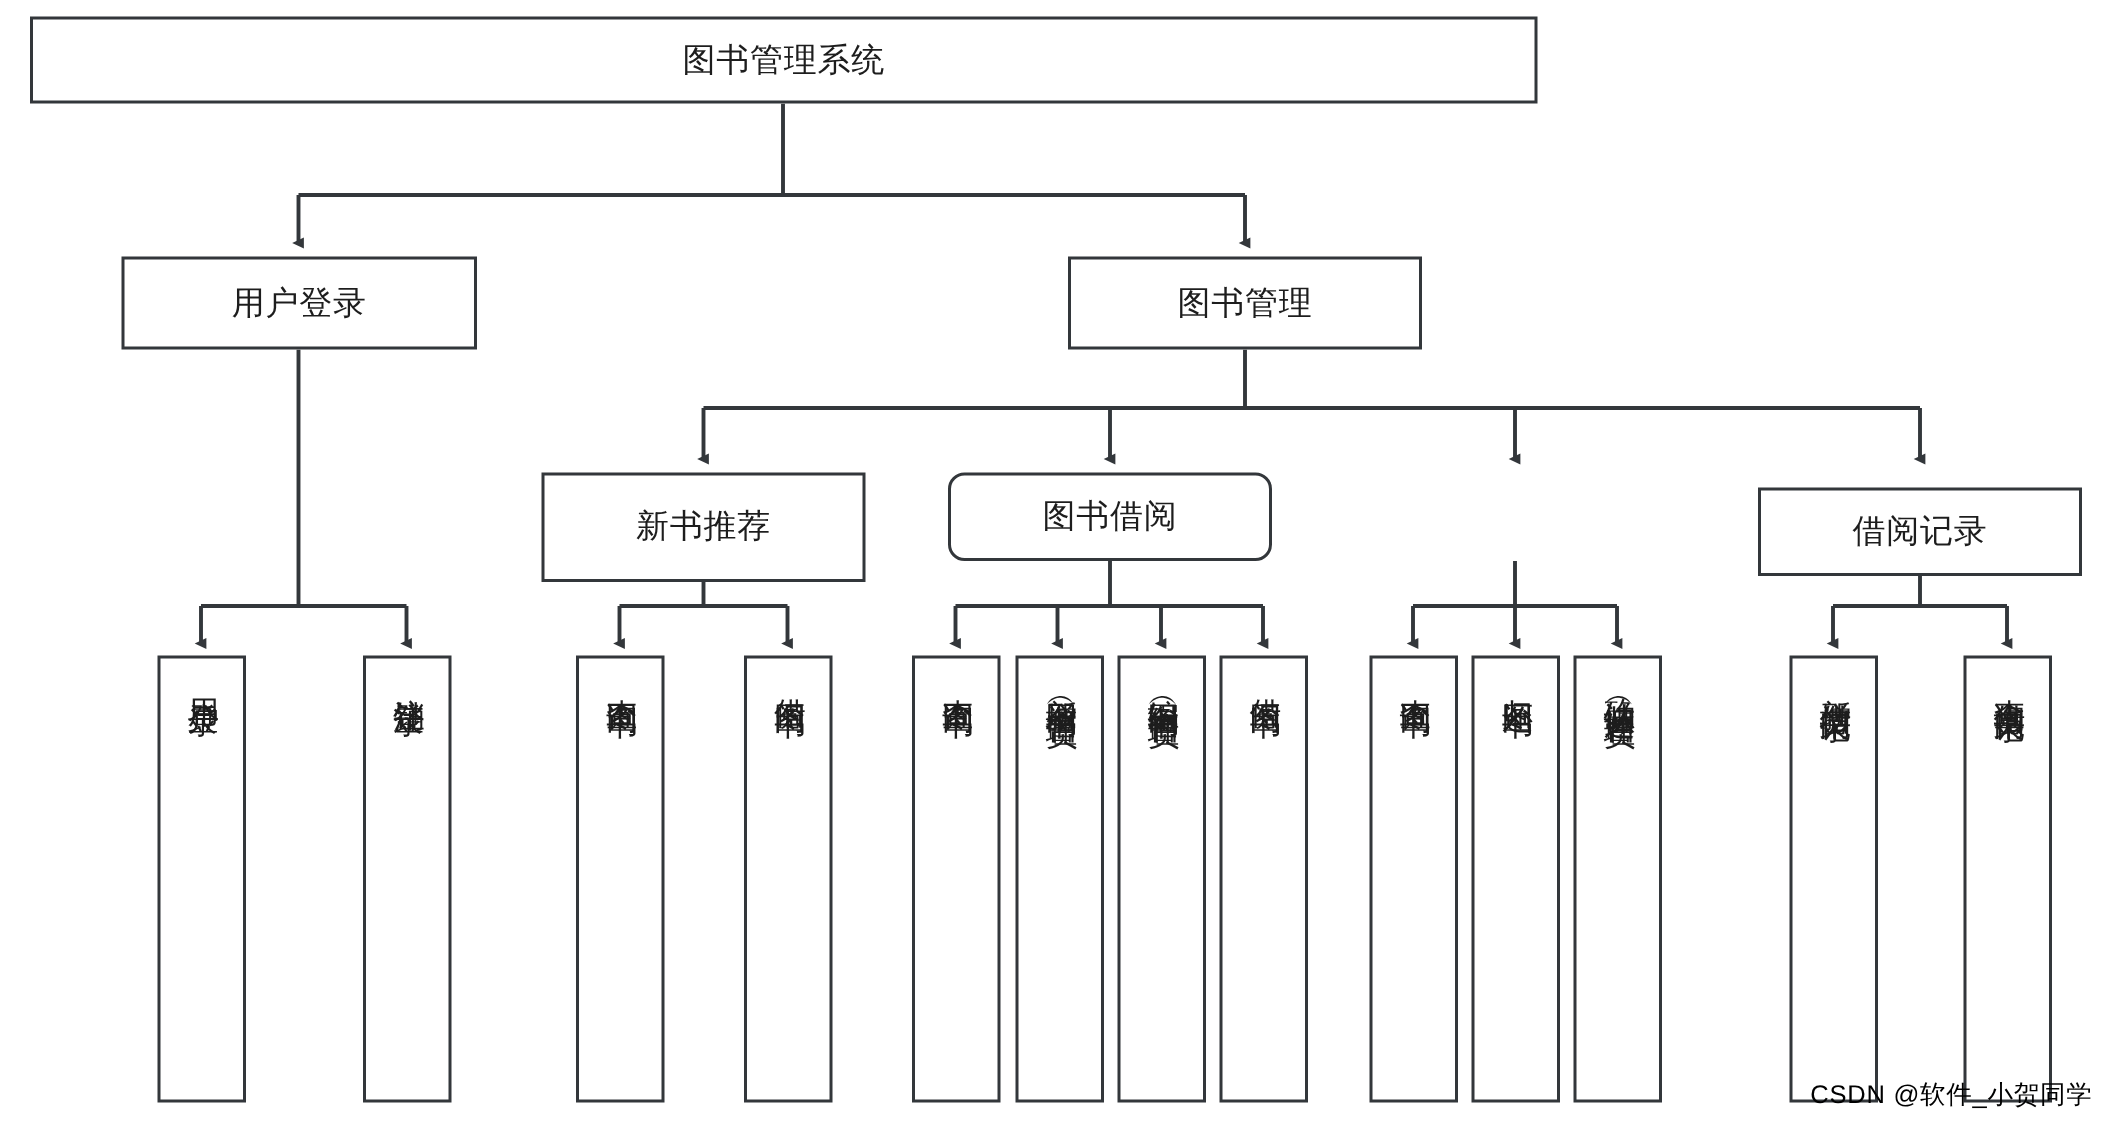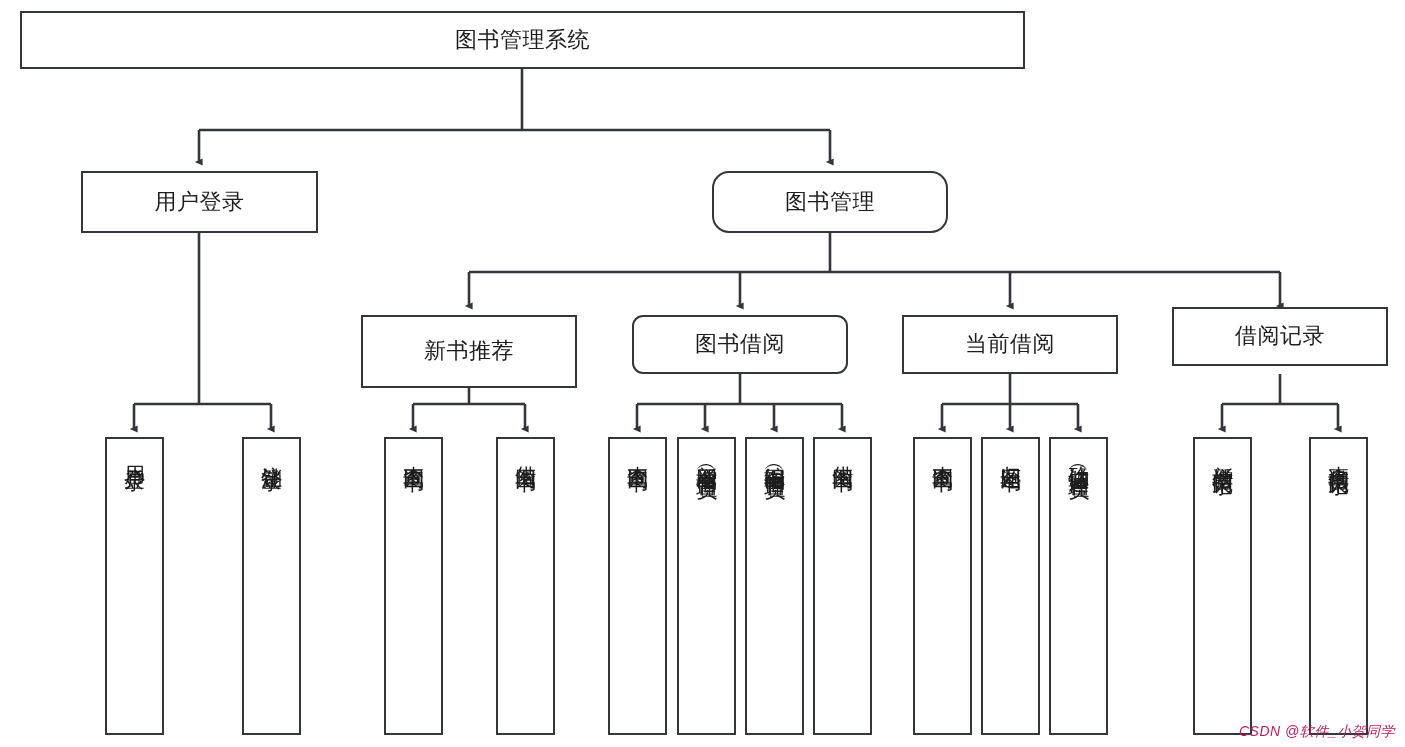--- a/index.html
+++ b/index.html
@@ -54,25 +54,24 @@
     left: 0;
     top: 0;
     width: 1405px;
     height: 747px;
     pointer-events: none;
   }
   #watermark {
     position: absolute;
     right: 10px;
     bottom: 6px;
-    font-size: 14px;
-    color: #be185d;
+    font-size: 17px;
+    color: #000000;
     white-space: nowrap;
     letter-spacing: 0.5px;
-    font-style: italic;
   }
 </style>
 </head>
 <body>
 
 <div id="diagram-root">
 
   <svg id="connector-layer" viewBox="0 0 1405 747" xmlns="http://www.w3.org/2000/svg">
     <defs>
       <marker id="arrowhead" markerWidth="9" markerHeight="9" refX="4.2" refY="4.2" orient="auto" markerUnits="userSpaceOnUse">
@@ -123,34 +122,31 @@
     </g>
   </svg>
 
   <div class="node" style="left:20px; top:11px; width:1005px; height:58px;">
     <span class="node-label">图书管理系统</span>
   </div>
 
   <div class="node" style="left:81px; top:171px; width:237px; height:62px;">
     <span class="node-label">用户登录</span>
   </div>
-  <div class="node" style="left:712px; top:171px; width:236px; height:62px;border-radius:17px;">
+  <div class="node" style="left:712px; top:171px; width:236px; height:62px;">
     <span class="node-label">图书管理</span>
   </div>
 
   <div class="node" style="left:361px; top:315px; width:216px; height:73px;">
     <span class="node-label">新书推荐</span>
   </div>
   <div class="node" style="left:632px; top:315px; width:216px; height:59px;border-radius:11px;">
     <span class="node-label">图书借阅</span>
   </div>
-  <div class="node" style="left:902px; top:315px; width:216px; height:59px;">
-    <span class="node-label">当前借阅</span>
-  </div>
-  <div class="node" style="left:1172px; top:307px; width:216px; height:59px;">
+  <div class="node" style="left:1172px; top:325px; width:216px; height:59px;">
     <span class="node-label">借阅记录</span>
   </div>
 
   <div class="node leaf" style="left:105px; top:437px; width:59px; height:298px;">
     <span class="node-label">用户登录</span>
   </div>
   <div class="node leaf" style="left:242px; top:437px; width:59px; height:298px;">
     <span class="node-label">注销登录</span>
   </div>
 

